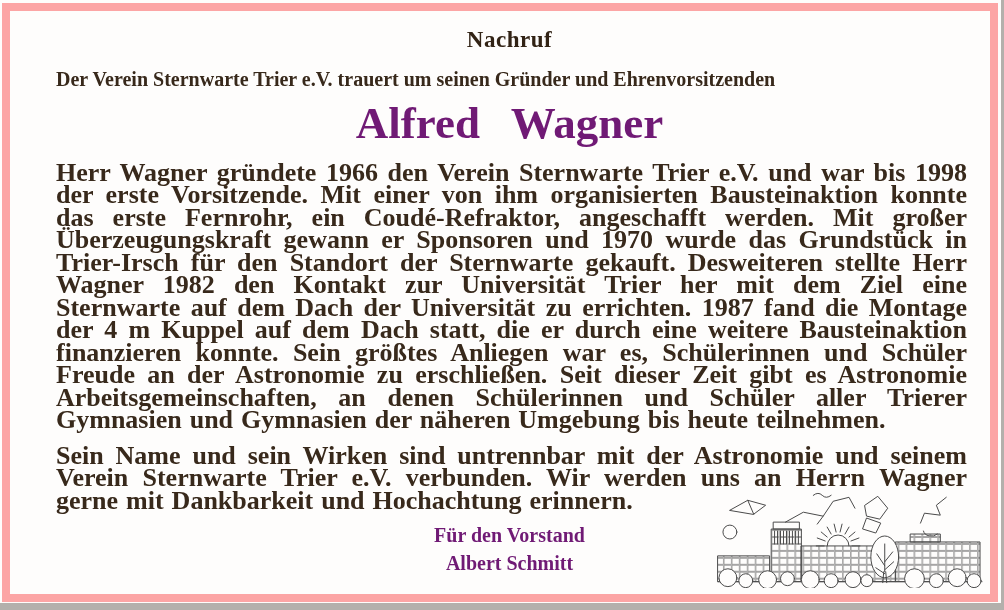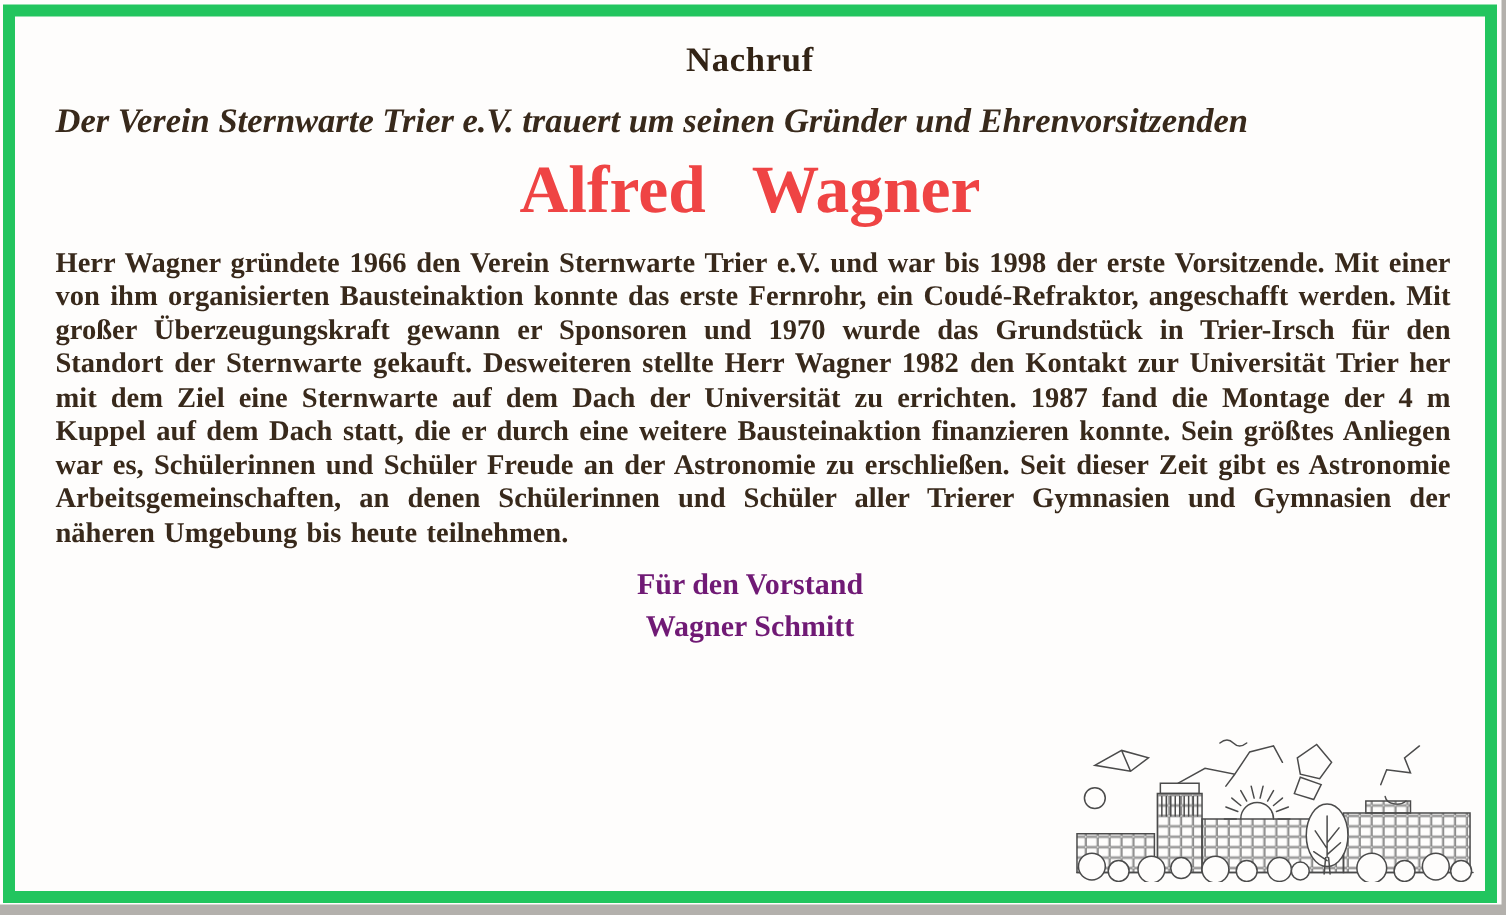--- a/index.html
+++ b/index.html
@@ -10,55 +10,55 @@
     font-family: "Liberation Serif", "DejaVu Serif", serif;
   }
   .page { position: relative; width: 1004px; height: 610px; }
   .sheet {
     position: absolute; left: 0; top: 0;
     width: 1001px; height: 603px;
     background: #fefdfc;
   }
   .frame {
     position: absolute; left: 2px; top: 3px; right: 3px; bottom: 1px;
-    border: 8px solid #22c55e;
+    border: 8px solid #fca5a5;
     box-sizing: border-box;
     background: #fefdfc;
     overflow: hidden;
+    padding-left: 19px;
   }
   .title {
     margin-top: 16px;
     text-align: center;
     font-size: 23px;
     font-weight: 700;
     letter-spacing: 0.5px;
     color: #322315;
   }
   .intro {
     margin-top: 15px;
     padding: 0 23px 0 27px;
     text-align: left;
-    font-size: 23px;
+    font-size: 20px;
     font-weight: 700;
     color: #38291b;
-    font-style: italic;
   }
   .name {
     margin: 8px 0 0 0;
     text-align: center;
     font-size: 45px;
     font-weight: 700;
     word-spacing: 0.45em;
-    color: #ef4444;
+    color: #701a75;
     line-height: 1.1;
   }
   p.body {
     margin: 13px 0 0 0;
     padding: 0 23px 0 27px;
-    font-size: 19px;
+    font-size: 26px;
     font-weight: 700;
     line-height: 22.5px;
     color: #38291b;
     word-spacing: 1.5px;
   }
   p.jus { text-align: justify; }
   .sig {
     margin-top: 9px;
     text-align: center;
     font-size: 20px;
@@ -80,24 +80,25 @@
   <div class="sheet">
     <div class="frame">
 
       <div class="title">Nachruf</div>
 
       <div class="intro">Der Verein Sternwarte Trier e.V. trauert um seinen Gründer und Ehrenvorsitzenden</div>
 
       <h1 class="name">Alfred  Wagner</h1>
 
       <p class="body jus">Herr Wagner gründete 1966 den Verein Sternwarte Trier e.V. und war bis 1998 der erste Vorsitzende. Mit einer von ihm organisierten Bausteinaktion konnte das erste Fernrohr, ein Coudé-Refraktor, angeschafft werden. Mit großer Überzeugungskraft gewann er Sponsoren und 1970 wurde das Grundstück in Trier-Irsch für den Standort der Sternwarte gekauft. Desweiteren stellte Herr Wagner 1982 den Kontakt zur Universität Trier her mit dem Ziel eine Sternwarte auf dem Dach der Universität zu errichten. 1987 fand die Montage der 4 m Kuppel auf dem Dach statt, die er durch eine weitere Bausteinaktion finanzieren konnte. Sein größtes Anliegen war es, Schülerinnen und Schüler Freude an der Astronomie zu erschließen. Seit dieser Zeit gibt es Astronomie Arbeitsgemeinschaften, an denen Schülerinnen und Schüler aller Trierer Gymnasien und Gymnasien der näheren Umgebung bis heute teilnehmen.</p>
+      <p class="body jus">Sein Name und sein Wirken sind untrennbar mit der Astronomie und seinem Verein Sternwarte Trier e.V. verbunden. Wir werden uns an Herrn Wagner gerne mit Dankbarkeit und Hochachtung erinnern.</p>
 
       <div class="sig">
         <div>Für den Vorstand</div>
-        <div>Wagner Schmitt</div>
+        <div>Albert Schmitt</div>
       </div>
 
       <svg class="illus" viewBox="0 0 270 100" fill="none" stroke="#4b4b4b" stroke-width="1" stroke-linecap="round">
         <defs>
           <pattern id="win" width="8" height="7" patternUnits="userSpaceOnUse">
             <rect x="0.5" y="0.5" width="7" height="6" fill="none" stroke="#6a6a6a" stroke-width="0.6"></rect>
           </pattern>
         </defs>
 
         <circle cx="14" cy="44" r="7"></circle>

